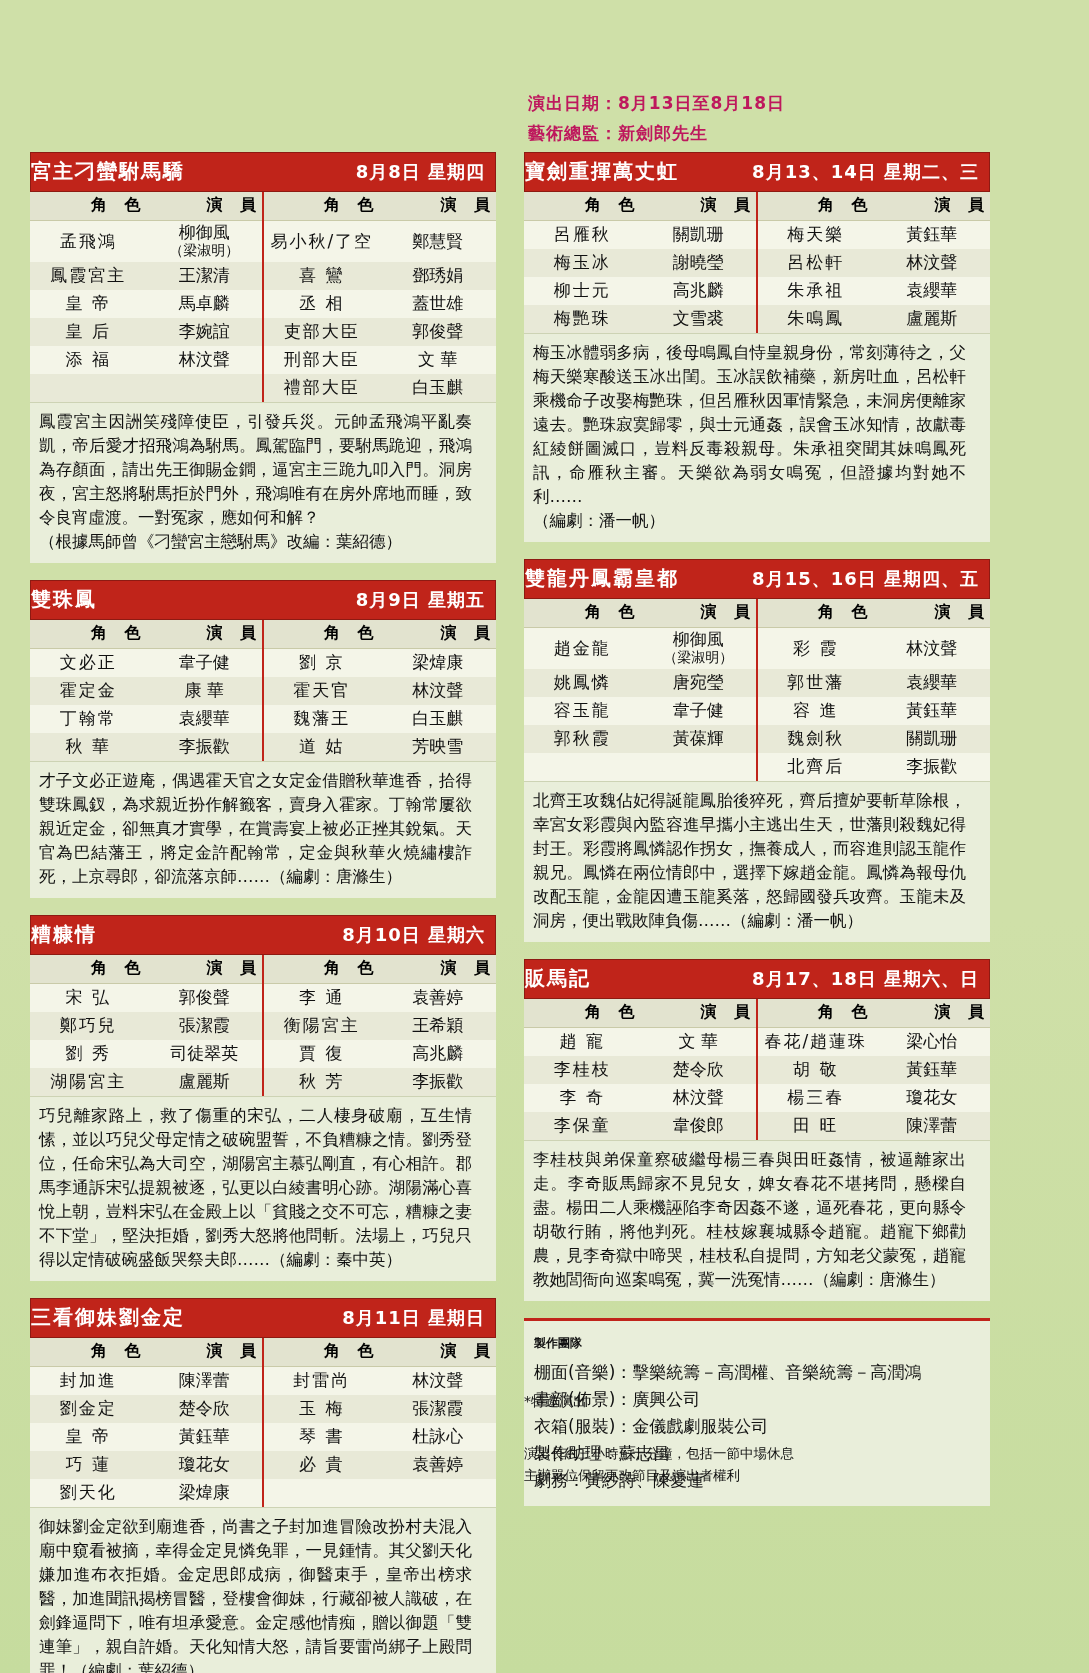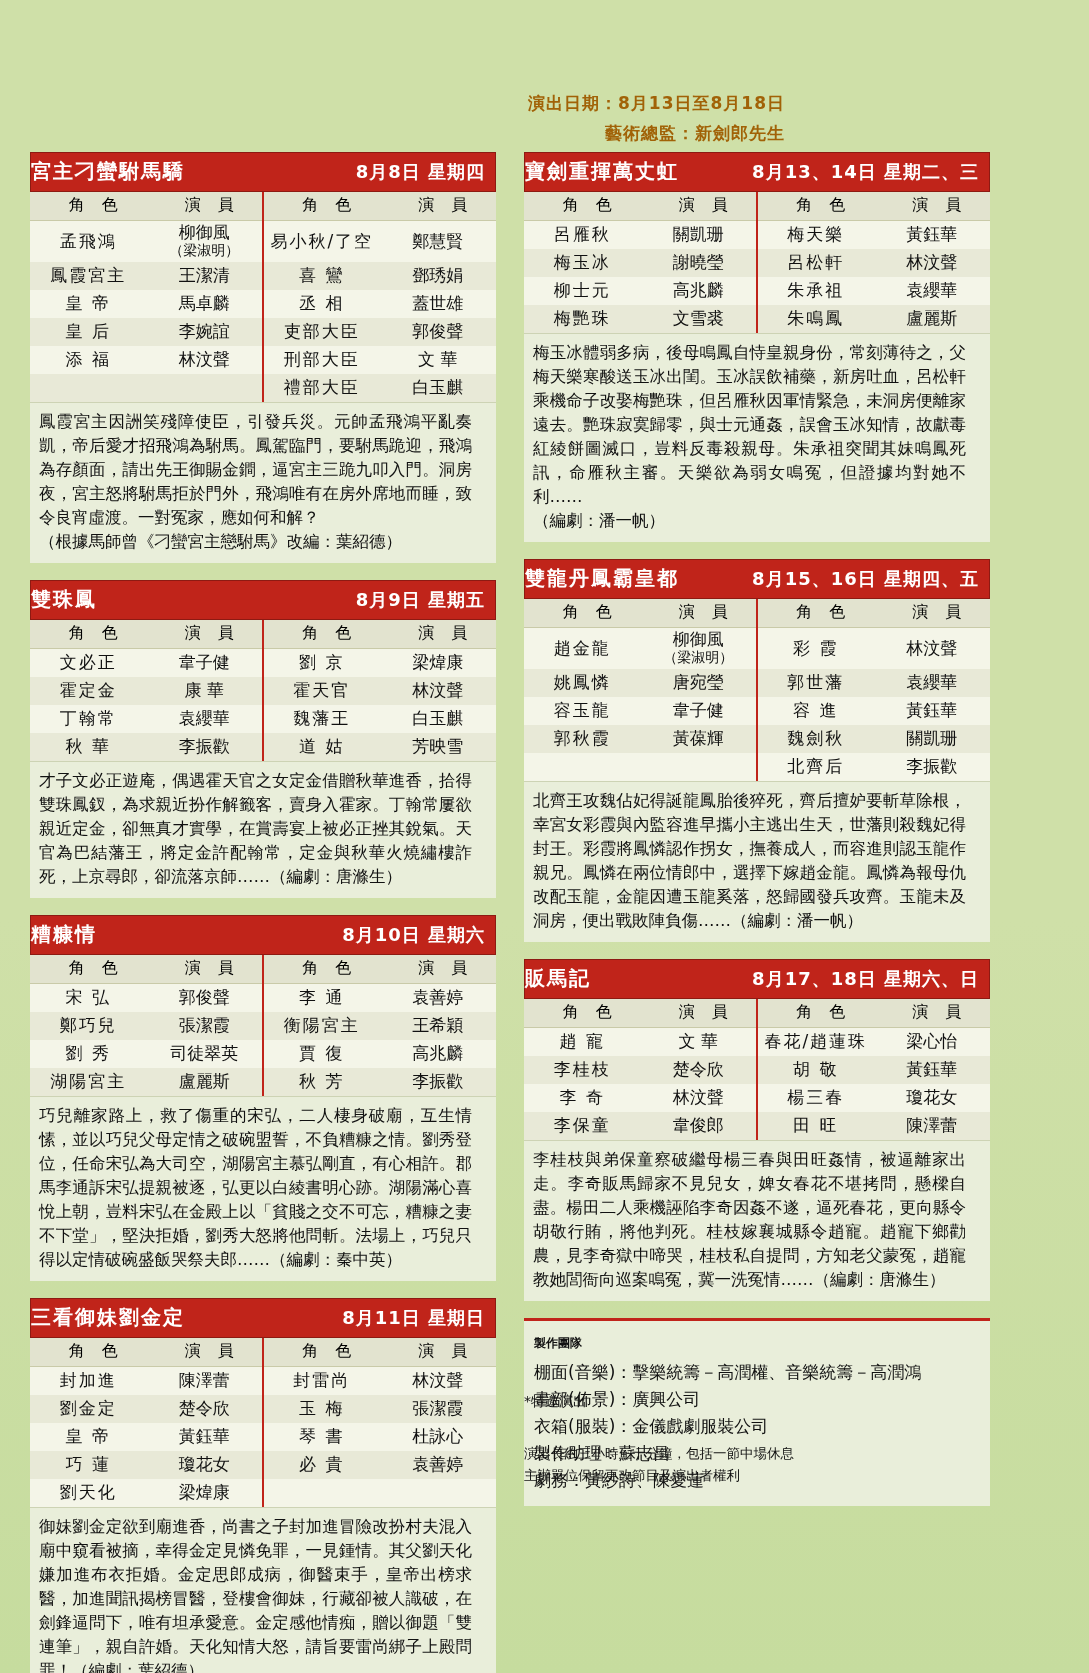--- a/index.html
+++ b/index.html
@@ -13,23 +13,22 @@
     overflow:hidden;
   }
   .page {
     position:absolute; inset:0;
     padding:18px 22px;
   }
   .top-info {
     position:absolute;
     left:528px; top:88px;
     font-size:17px; line-height:30px;
-    color:#a16207; font-weight:bold;
+    color:#be185d; font-weight:bold;
     letter-spacing:1px;
-    text-align:right;
   }
   .col {
     position:absolute;
     width:466px;
   }
   .col-left { left:30px; top:152px; }
   .col-right { left:524px; top:152px; }
 
   .block { margin-bottom:17px; }
 
@@ -50,23 +49,23 @@
   table.cast {
     width:100%;
     border-collapse:collapse;
     background:#f2f3e4;
     table-layout:fixed;
   }
   table.cast th {
     background:#e2e3cf;
     color:#000;
     font-size:16px;
-    font-weight:normal;
+    font-weight:bold;
     letter-spacing:6px;
-    text-align:center;
+    text-align:right;
     padding:3px 0 4px 16px;
     border-bottom:1px solid #c9caa8;
   }
   table.cast td {
     font-size:17px;
     padding:2px 4px 3px 4px;
     text-align:center;
     color:#111;
     white-space:nowrap;
   }

